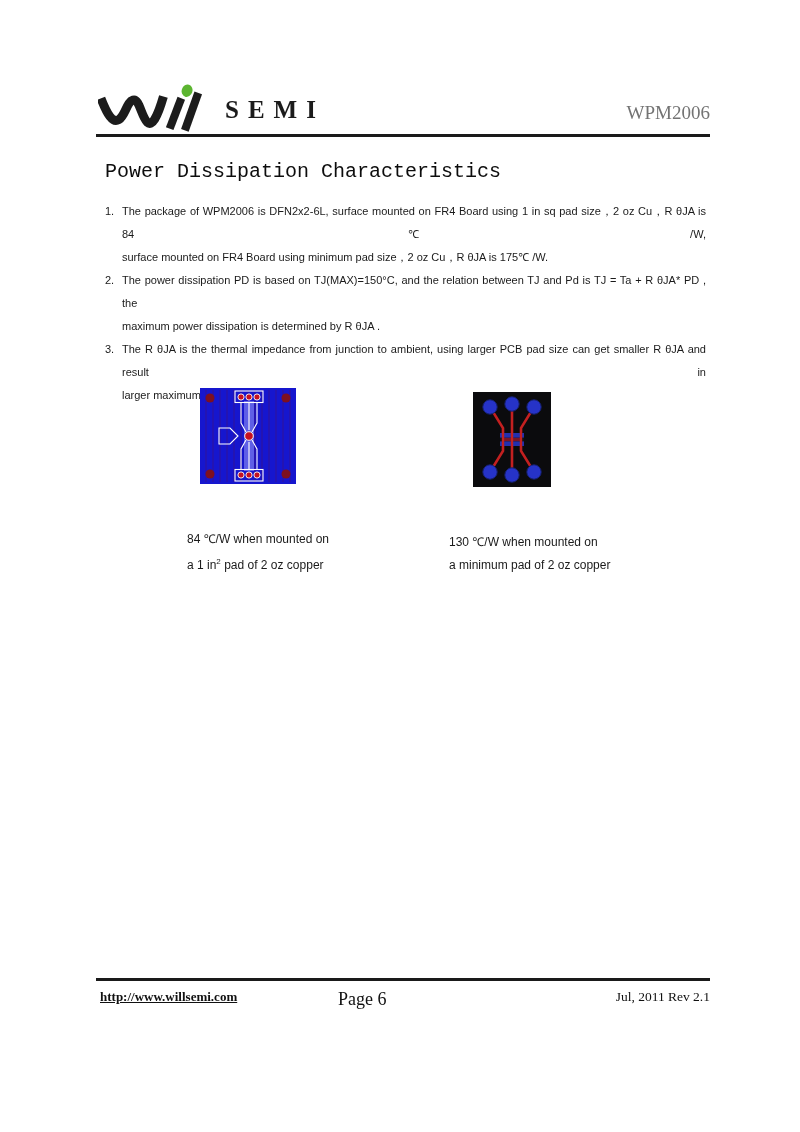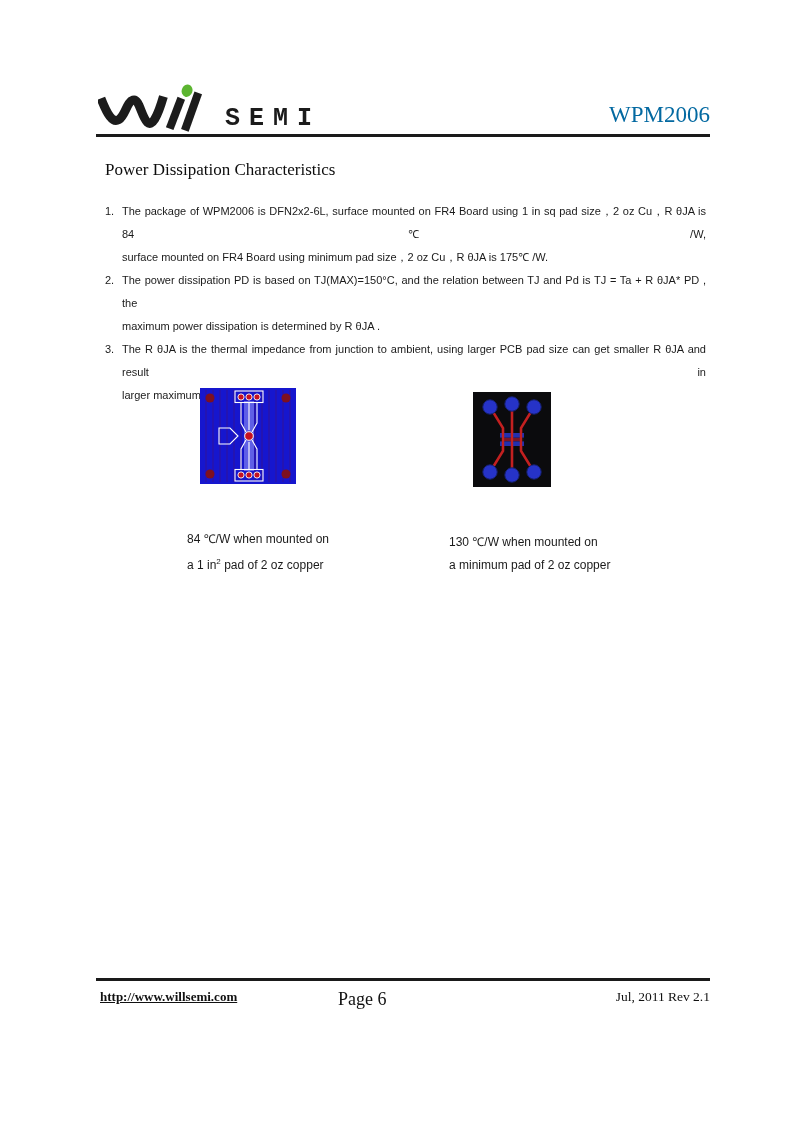--- a/index.html
+++ b/index.html
@@ -12,39 +12,39 @@
     color:#141414;
     overflow:hidden;
   }
   
   .logo{
     position:absolute;left:98px;top:84px;height:50px;
     display:flex;align-items:flex-end;
   }
   .logo-mark{width:113px;height:50px;display:block;}
   .logo-word{
-    font-family:Liberation Mono, monospace;
+    font-family:Liberation Serif, serif;
     font-weight:bold;font-size:25px;letter-spacing:9px;
-    color:#1b1b1b;margin-left:14px;padding-bottom:3px;line-height:1;
+    color:#1b1b1b;margin-left:14px;padding-bottom:12px;line-height:1;
     white-space:nowrap;
   }
   .doc-number{
     position:absolute;top:102px;right:90px;
     font-family:"Liberation Serif", serif;
-    font-size:23px;color:#0369a1;
+    font-size:19px;color:#737373;
   }
   .header-rule{
     position:absolute;left:96px;top:134px;width:614px;height:3px;
     background:#1a1a1a;
   }
   
   .section-title{
     position:absolute;left:105px;top:160px;
-    font-family:Liberation Serif, serif;
-    font-size:17px;color:#0d0d0d;
+    font-family:Liberation Mono, monospace;
+    font-size:20px;color:#0d0d0d;
   }
   
   .notes{
     position:absolute;left:105px;top:200px;width:601px;
     font-size:11px;line-height:23px;color:#1a1a1a;
   }
   .note-item{display:flex;}
   .note-num{width:17px;flex-shrink:0;}
   .note-body{flex:1;min-width:0;}
   .note-line{display:block;}

